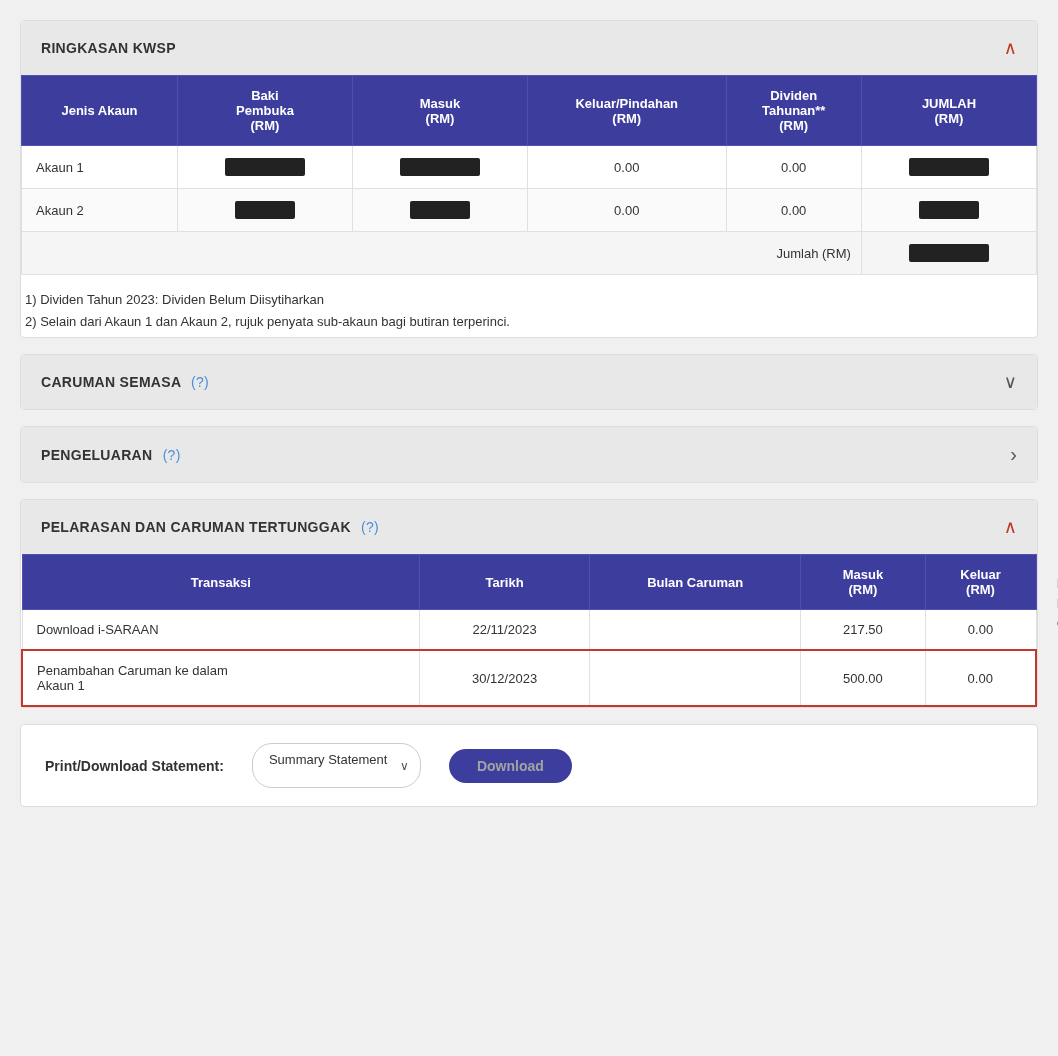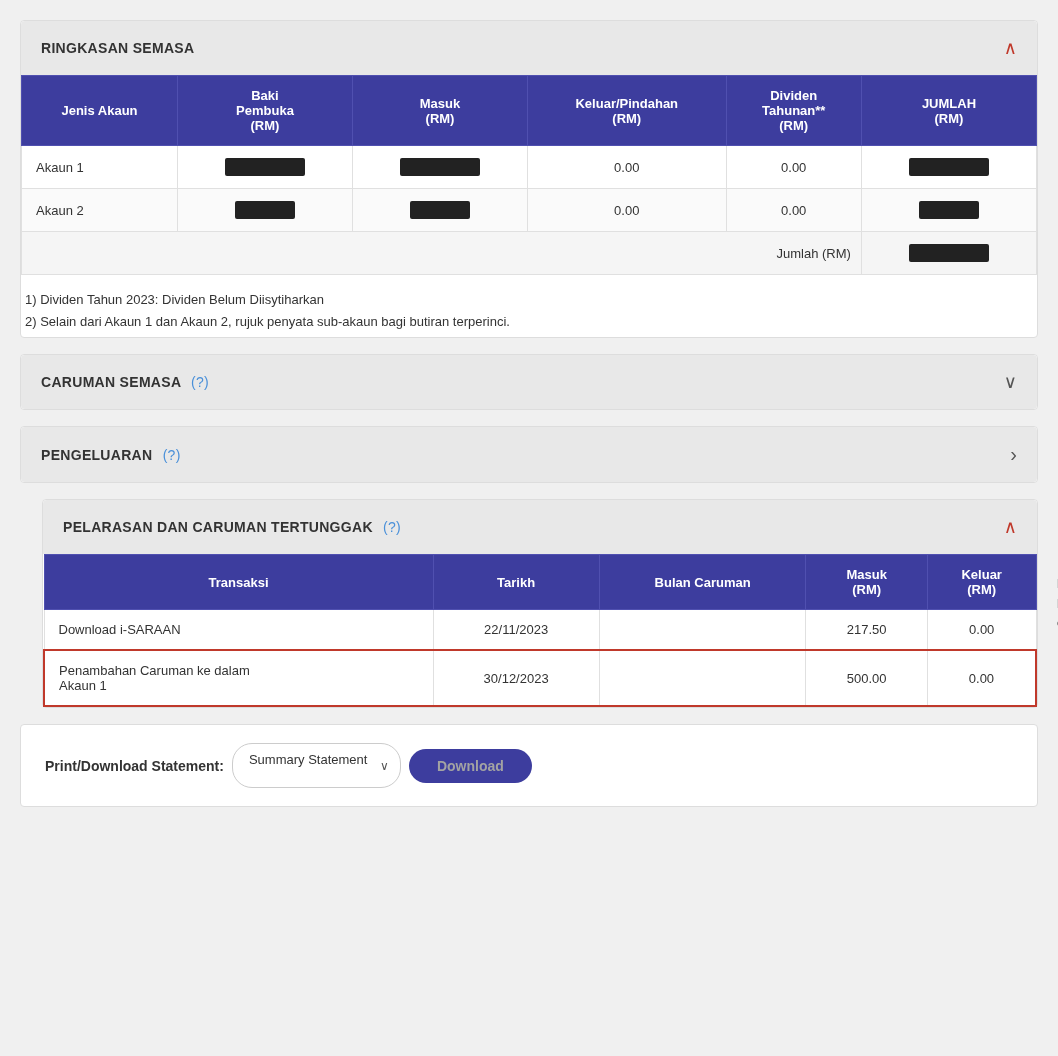--- a/index.html
+++ b/index.html
@@ -161,21 +161,21 @@
     }
 
     
     .footer-bar {
       background: #fff;
       border: 1px solid #ddd;
       border-radius: 4px;
       padding: 18px 24px;
       display: flex;
       align-items: center;
-      gap: 8px;
+      gap: 28px;
     }
     .footer-label {
       font-weight: bold;
       font-size: 14px;
       color: #333;
       white-space: nowrap;
     }
     .select-wrapper {
       position: relative;
       display: inline-block;
@@ -233,21 +233,21 @@
       padding: 0;
     }
   </style>
 </head>
 <body>
 
 <div class="page-wrapper">
 
   <div class="section-card">
     <div class="section-header expanded">
-      <span class="section-title">RINGKASAN SEMASA</span>
+      <span class="section-title">RINGKASAN KWSP</span>
       <span class="chevron">∧</span>
     </div>
     <div class="section-content">
       <table class="account-table">
         <thead>
           <tr>
             <th>Jenis Akaun</th>
             <th>Baki<br>Pembuka<br>(RM)</th>
             <th>Masuk<br>(RM)</th>
             <th>Keluar/Pindahan<br>(RM)</th>
@@ -298,21 +298,21 @@
   <div class="section-card">
     <div class="section-header">
       <span class="section-title">
         <span>PENGELUARAN</span>
         <span class="help-link">(?)</span>
       </span>
       <span class="chevron chevron-down" style="color:#555; font-size:20px;">›</span>
     </div>
   </div>
 
-  <div class="section-card" style="overflow:visible; position:relative;margin-left:22px;">
+  <div class="section-card" style="overflow:visible; position:relative;">
     <div class="section-header expanded">
       <span class="section-title">
         <span>PELARASAN DAN CARUMAN TERTUNGGAK</span>
         <span class="help-link">(?)</span>
       </span>
       <span class="chevron">∧</span>
     </div>
 
     <div class="callout-container" style="position:relative;">
 

